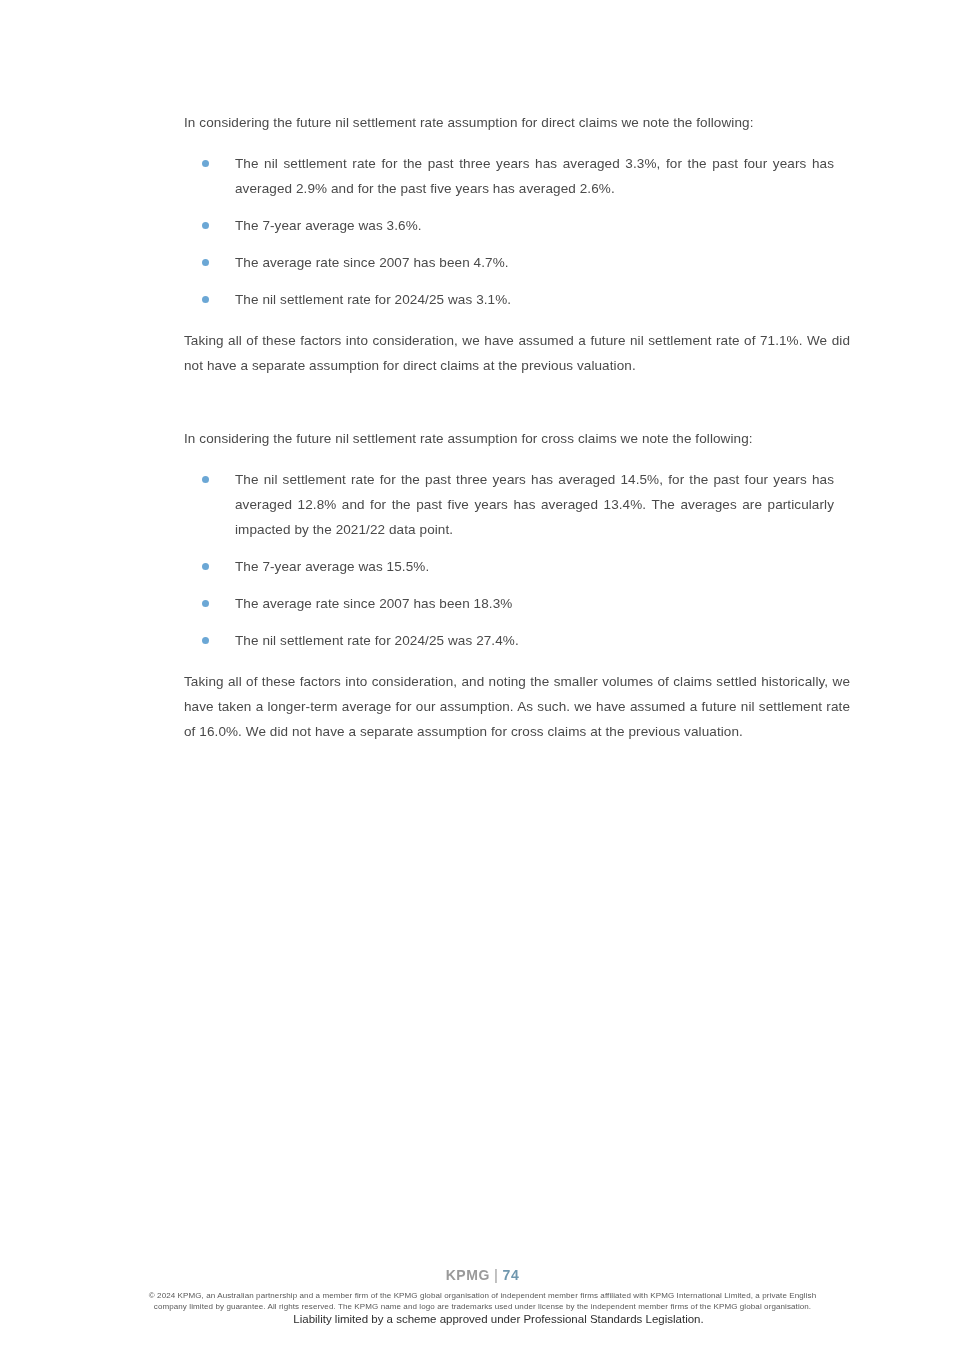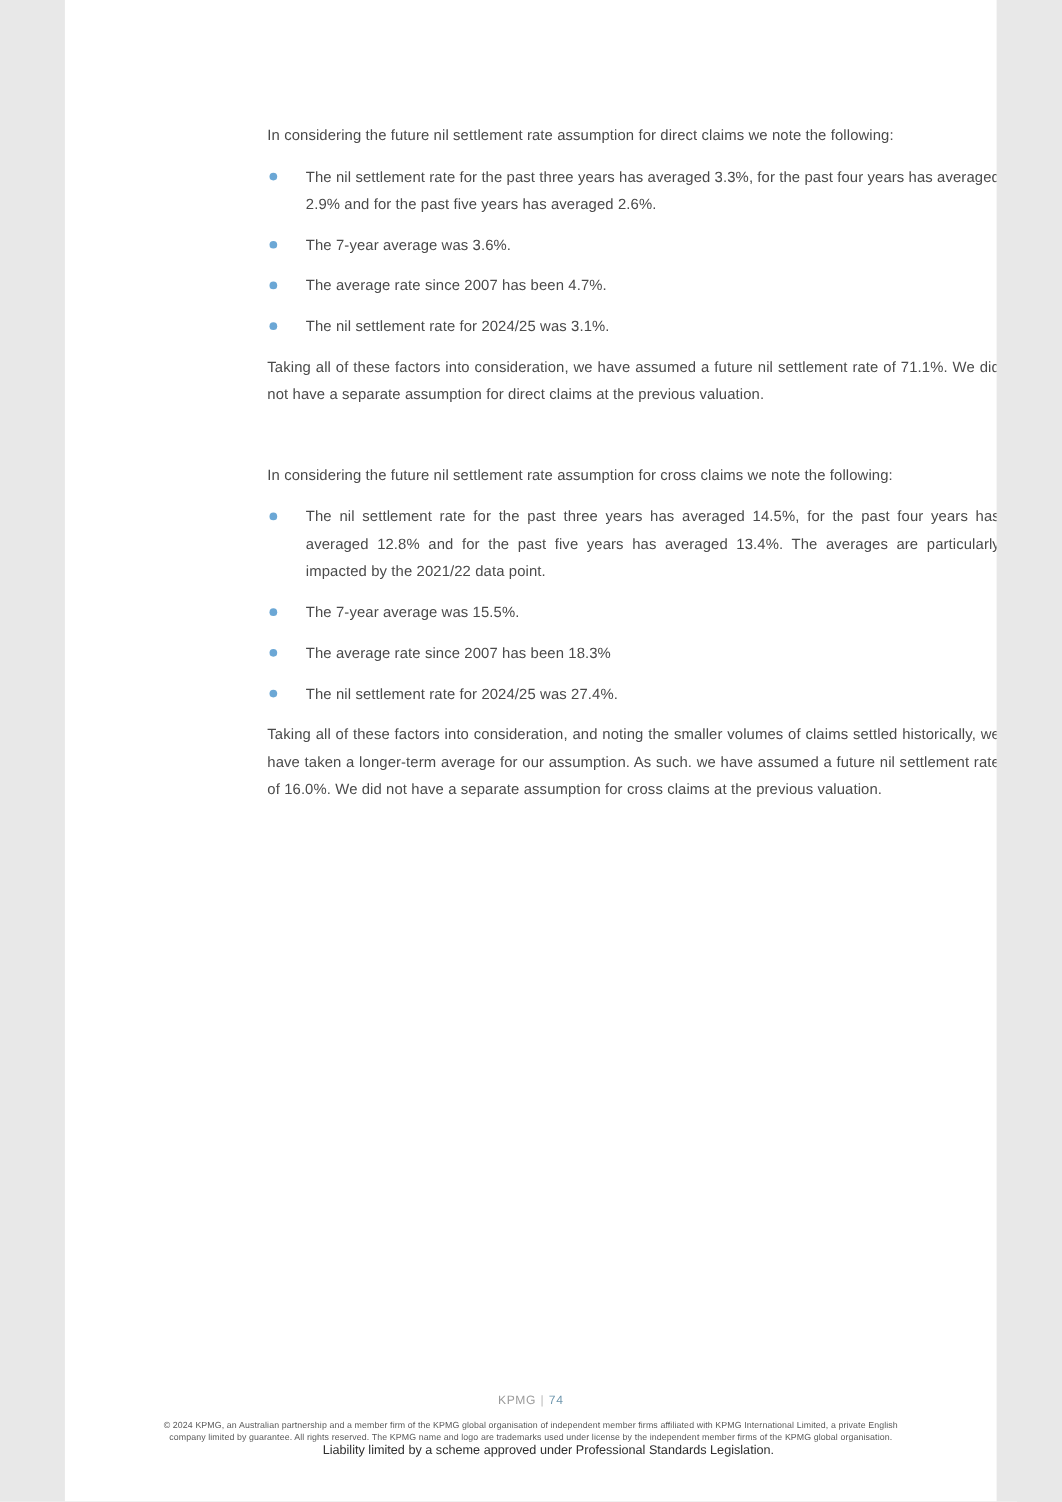--- a/index.html
+++ b/index.html
@@ -1,19 +1,19 @@
 <!DOCTYPE html>
 <html><head>
 <meta charset="utf-8">
 <style>
   * { margin: 0; padding: 0; box-sizing: border-box; }
   html, body { background: #e8e8e8; }
   .page {
     position: relative;
-    width: 847px;
+    width: 965px;
     height: 1365px;
     margin: 0 auto;
     background: #ffffff;
     font-family: "Liberation Sans", sans-serif;
     color: #4a4a4a;
     overflow: hidden;
   }
   .content {
     position: absolute;
     top: 110px;
@@ -24,21 +24,21 @@
     letter-spacing: 0.1px;
   }
   .para {
     text-align: justify;
     margin: 0 0 13px 0;
   }
   .conclusion { margin-bottom: 0; }
   .section-gap { height: 48px; }
   ul.bullets {
     list-style: none;
-    margin: 0;
+    margin: 16px;
     padding: 0;
   }
   li.bullet-item {
     display: flex;
     align-items: flex-start;
     margin: 0 0 12px 0;
   }
   .dot {
     flex: 0 0 auto;
     width: 7px;
@@ -52,22 +52,23 @@
     margin-left: 26px;
     text-align: justify;
   }
   footer { position: absolute; left: 0; width: 100%; }
   .page-label {
     position: absolute;
     top: 1267px;
     left: 0;
     width: 100%;
     text-align: center;
-    font-size: 11px;
+    font-size: 14px;
     letter-spacing: 0.6px;
+    font-weight: bold;
   }
   .page-label .brand { color: #9a9a9a; }
   .page-label .sep { color: #bcbcbc; padding: 0 4px; }
   .page-label .num { color: #6f97ae; }
   .disclaimer {
     position: absolute;
     top: 1291px;
     left: 0;
     width: 100%;
     text-align: center;

